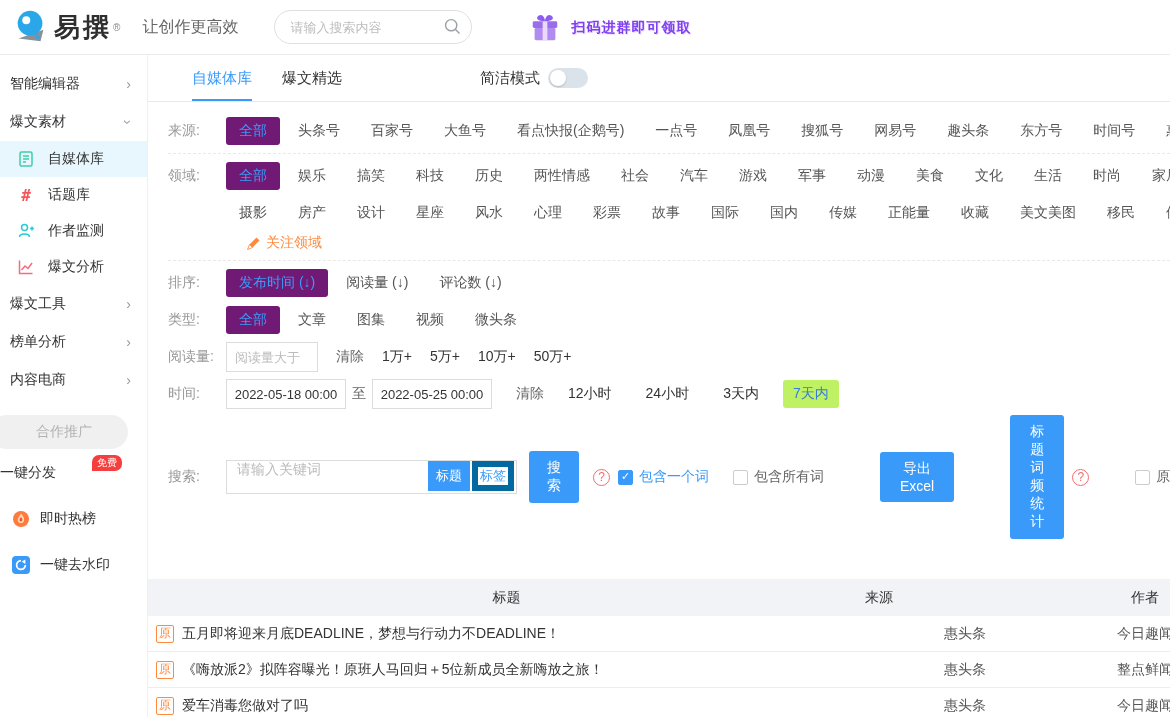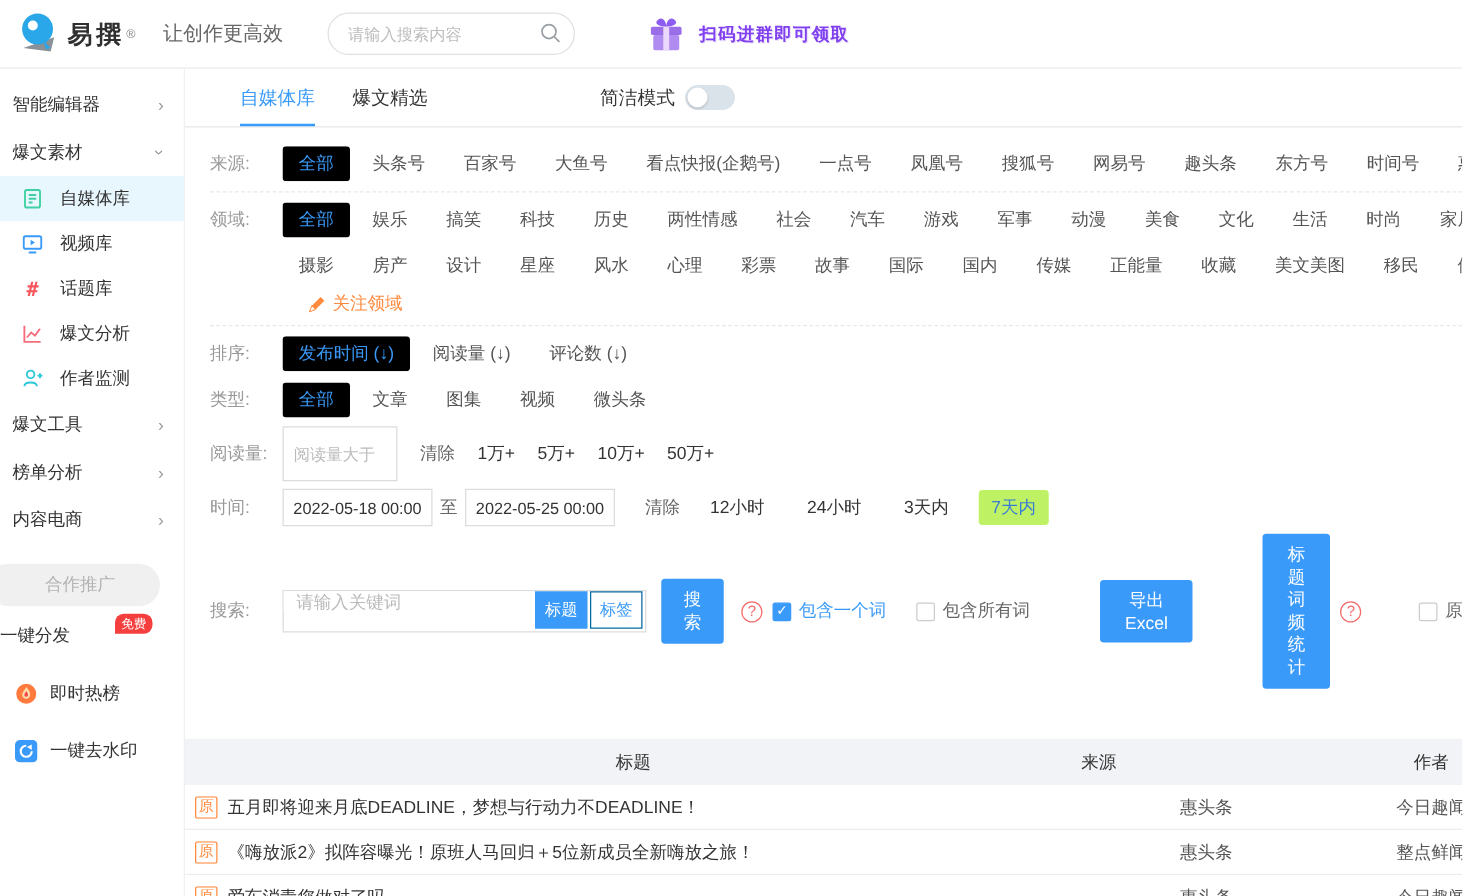--- a/index.html
+++ b/index.html
@@ -4,21 +4,21 @@
 <style>
   * { box-sizing: border-box; margin: 0; padding: 0; }
   html,body { width:1170px; height:717px; overflow:hidden; background:#fff;
     font-family:"Liberation Sans","DejaVu Sans",sans-serif; font-size:14px; color:#333; }
 
   
   .header { height:55px; display:flex; align-items:center; padding-left:12px;
     border-bottom:1px solid #ebebeb; background:#fff; }
   .logo { display:flex; align-items:center; cursor:pointer; }
   .logo-icon { width:38px; height:38px; }
-  .logo-text { font-size:20px; font-weight:bold; letter-spacing:3px; color:#2f2f2f; margin-left:4px; }
+  .logo-text { font-size:26px; font-weight:bold; letter-spacing:3px; color:#2f2f2f; margin-left:4px; }
   .logo-reg { font-size:10px; color:#888; vertical-align:top; margin-left:1px; }
   .tagline { margin-left:22px; font-size:16px; color:#666; }
   .h-search { position:relative; margin-left:36px; width:198px; height:34px; }
   .h-search input { width:100%; height:100%; border:1px solid #e0e0e0; border-radius:17px;
     padding:0 34px 0 15px; font-size:13px; color:#333; outline:none; }
   .h-search input::placeholder { color:#bdbdbd; }
   .h-search .mag { position:absolute; right:11px; top:8px; }
   .promo { margin-left:56px; display:flex; align-items:center; cursor:pointer; }
   .promo-text { margin-left:9px; font-size:14px; font-weight:bold; line-height:1.35;
     color:#8040f0; text-shadow:1px 1px 0 #ece3fc; letter-spacing:1px; }
@@ -57,40 +57,40 @@
     position:relative; margin-left:8px; vertical-align:middle; cursor:pointer; }
   .toggle .knob { position:absolute; left:2px; top:2px; width:16px; height:16px; border-radius:50%;
     background:#fff; box-shadow:0 1px 2px rgba(0,0,0,.2); }
 
   
   .filters { padding:8px 0 0 20px; }
   .f-row { display:flex; align-items:center; margin:5px 0; min-height:32px; }
   .f-label { width:58px; flex-shrink:0; color:#999; }
   .chips { display:flex; align-items:center; white-space:nowrap; overflow:hidden; }
   .chip { padding:5px 13px; margin-right:5px; color:#555; cursor:pointer; border-radius:3px; }
-  .chip.selected { background:#000000; color:#3a9af9; }
+  .chip.selected { background:#701a75; color:#3a9af9; }
   .follow-link { display:flex; align-items:center; gap:4px; color:#ff8a3d; margin:2px 0 8px 78px; cursor:pointer; }
   .sep-dashed { border-top:1px dashed #e8e8e8; margin:6px 0; }
   .txt-opt { margin-left:18px; color:#333; cursor:pointer; }
   .clear-opt { margin-left:18px; color:#666; cursor:pointer; }
-  .num-input { width:92px; height:44px; border:1px solid #dcdcdc; padding:0 8px; font-size:13px; outline:none; }
+  .num-input { width:92px; height:30px; border:1px solid #dcdcdc; padding:0 8px; font-size:13px; outline:none; }
   .num-input::placeholder { color:#bbb; }
   .time-input { width:120px; height:30px; border:1px solid #dcdcdc; text-align:center;
     font-size:13px; color:#333; outline:none; }
   .to-sep { margin:0 6px; color:#666; }
   .time-chip { margin-left:14px; padding:5px 10px; color:#333; cursor:pointer; border-radius:3px; }
   .time-chip.selected { background:#bef264; color:#3a7bd5; }
 
   .search-wrap { display:flex; align-items:flex-start; width:428px; height:34px; border:1px solid #dcdcdc; }
   .search-wrap input { flex:1; border:none; outline:none; padding:0 10px; font-size:14px; }
   .search-wrap input::placeholder { color:#bbb; }
   .seg-btn { width:42px; height:30px; display:flex; align-items:center; justify-content:center;
     font-size:13px; cursor:pointer; flex-shrink:0; }
   .seg-title { background:#3a9af9; color:#fff; }
-  .seg-tag { background:#fff; color:#3a9af9; border:1px solid #0369a1; margin:0 2px; }
+  .seg-tag { background:#fff; color:#3a9af9; border:6px solid #0369a1; margin:0 2px; }
   .btn-blue { background:#3a9af9; color:#fff; border:none; border-radius:3px; padding:8px 20px;
     font-size:14px; cursor:pointer; font-family:inherit; }
   .search-btn { margin-left:12px; padding:8px 18px; }
   .q-icon { width:17px; height:17px; border:1px solid #f56c6c; border-radius:50%; color:#f56c6c;
     font-size:12px; display:inline-flex; align-items:center; justify-content:center;
     margin-left:14px; cursor:pointer; flex-shrink:0; }
   .cb { width:15px; height:15px; border:1px solid #ccc; border-radius:2px; display:inline-block;
     cursor:pointer; flex-shrink:0; background:#fff; position:relative; }
   .cb.checked { background:#3a9af9; border-color:#3a9af9; }
   .cb.checked::after { content:"✓"; color:#fff; font-size:11px; position:absolute; left:2px; top:-1px; }
@@ -164,51 +164,41 @@
     <div class="side-item selected">
       <span class="ic">
         <svg width="18" height="18" viewBox="0 0 18 18" fill="none" stroke="#3ed0a2" stroke-width="1.5">
           <rect x="3" y="2" width="12" height="14" rx="1.5"></rect>
             <path d="M6 6 h6 M6 9 h6 M6 12 h3"></path>
         </svg>
         </span>
       <span>自媒体库</span>
     </div>
     <div class="side-item">
-      <span class="ic">
-        <svg width="18" height="18" viewBox="0 0 18 18" fill="none" stroke="#3a9af9" stroke-width="1.5">
-          <rect x="2" y="3" width="14" height="10" rx="1.5"></rect>
-            <path d="M7.5 5.8 L11 8 L7.5 10.2 Z" fill="#3a9af9" stroke="none"></path>
-            <path d="M6 16 h6"></path>
-        </svg>
-        </span>
-      <span>视频库</span>
-    </div>
-    <div class="side-item">
       <span class="ic hash-ic">#</span>
       <span>话题库</span>
-    </div>
-    <div class="side-item">
-      <span class="ic">
-        <svg width="18" height="18" viewBox="0 0 18 18" fill="none" stroke="#f56c7b" stroke-width="1.5">
-          <path d="M2.5 2.5 V15.5 H15.5"></path>
-            <path d="M4.5 12 L8 8 L11 10.5 L15 5"></path>
-        </svg>
-        </span>
-      <span>爆文分析</span>
     </div>
     <div class="side-item">
       <span class="ic">
         <svg width="18" height="18" viewBox="0 0 18 18" fill="none" stroke="#2bc8d8" stroke-width="1.5">
           <circle cx="7.5" cy="5.5" r="3"></circle>
             <path d="M2.5 15 C2.5 11 12.5 11 12.5 15"></path>
             <path d="M13 6.5 h4 M15 4.5 v4"></path>
         </svg>
         </span>
       <span>作者监测</span>
+    </div>
+    <div class="side-item">
+      <span class="ic">
+        <svg width="18" height="18" viewBox="0 0 18 18" fill="none" stroke="#f56c7b" stroke-width="1.5">
+          <path d="M2.5 2.5 V15.5 H15.5"></path>
+            <path d="M4.5 12 L8 8 L11 10.5 L15 5"></path>
+        </svg>
+        </span>
+      <span>爆文分析</span>
     </div>
     <div class="side-group">
       <span>爆文工具</span>
       <span class="chev">›</span>
     </div>
     <div class="side-group">
       <span>榜单分析</span>
       <span class="chev">›</span>
     </div>
     <div class="side-group">

